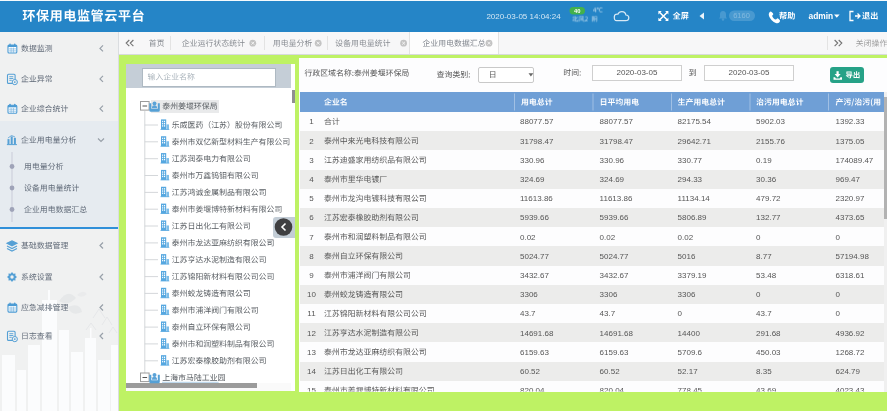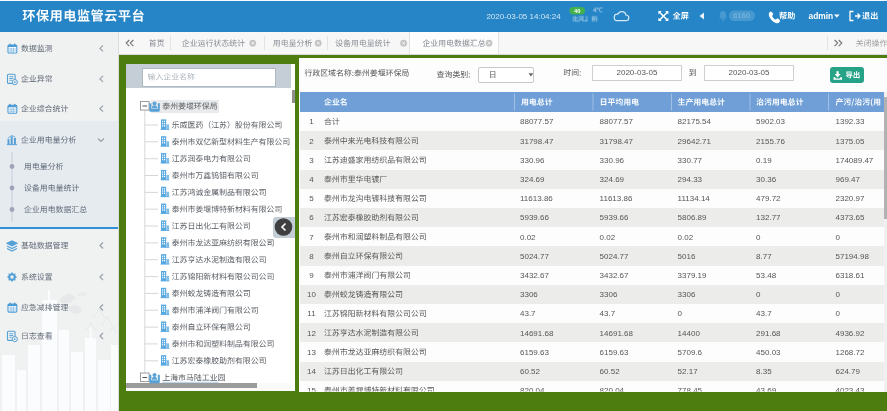--- a/index.html
+++ b/index.html
@@ -1,14 +1,14 @@
 <!DOCTYPE html>
 <html><head><meta charset="utf-8"><style>
 html,body{margin:0;padding:0;}
-#page{position:relative;width:887px;height:411px;overflow:hidden;background:#4d7c0f;font-family:"Liberation Sans",sans-serif;}
+#page{position:relative;width:887px;height:411px;overflow:hidden;background:#bef264;font-family:"Liberation Sans",sans-serif;}
 </style></head><body>
 <div id="page">
 <div style="position:absolute;left:0px;top:0px;width:887px;height:32px;background:#2585c7"></div>
     <div style="position:absolute;left:0px;top:0px;width:887px;height:1px;background:#f5fafd"></div>
     <div style="position:absolute;left:0px;top:32px;width:118px;height:379px;background:#f0f1f1"></div>
     <div style="position:absolute;left:118px;top:32px;width:1px;height:379px;background:#dadde0"></div>
     <div style="position:absolute;left:0px;top:121px;width:118px;height:106px;background:#e6ebf0"></div>
     <div style="position:absolute;left:0px;top:227px;width:118px;height:2px;background:#2f8fd9"></div>
     <div style="position:absolute;left:119px;top:32px;width:768px;height:22px;background:#f7f7f8"></div>
     <div style="position:absolute;left:119px;top:53.5px;width:768px;height:1px;background:#d8dadd"></div>

